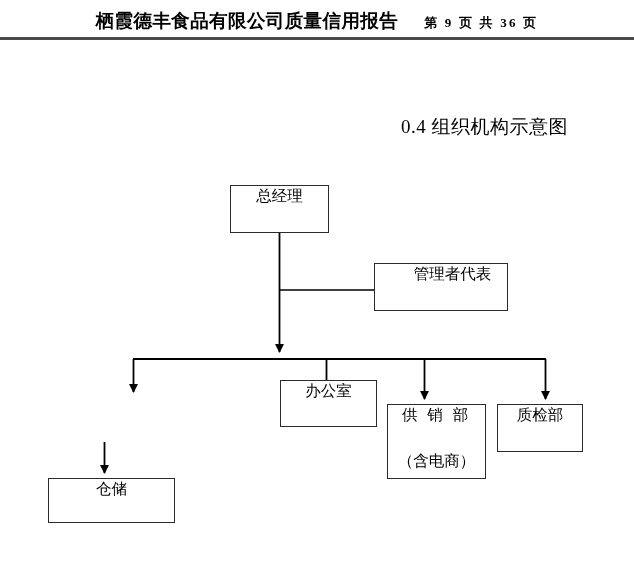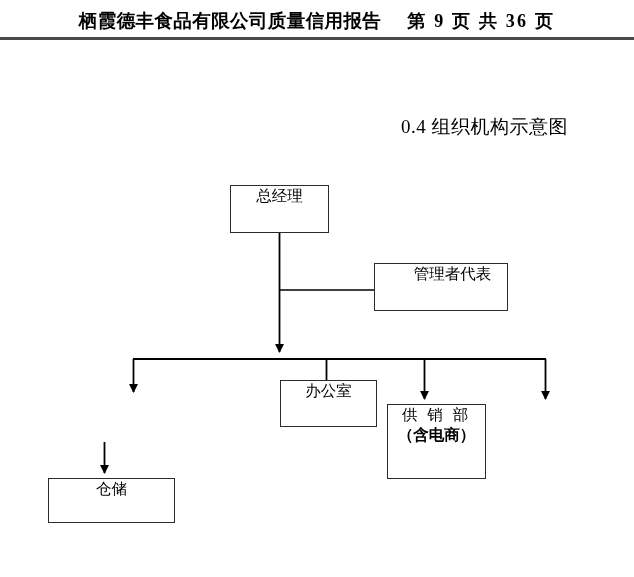--- a/index.html
+++ b/index.html
@@ -39,21 +39,21 @@
   }
   .header-title {
     font-family: "Liberation Serif", "DejaVu Serif", serif;
     font-weight: bold;
     font-size: 18.5px;
     letter-spacing: 0.4px;
   }
   .header-pageinfo {
     font-family: "Liberation Serif", "DejaVu Serif", serif;
     font-weight: bold;
-    font-size: 18px;
+    font-size: 13px;
     letter-spacing: 2.2px;
   }
   .header-rule {
     position: absolute;
     left: 0;
     top: 37px;
     width: 634px;
     height: 3px;
     background: #4a4a4a;
   }
@@ -95,35 +95,34 @@
     align-items: center;
     justify-content: flex-start;
     text-align: center;
     font-family: "Liberation Serif", "DejaVu Serif", serif;
     font-size: 15.5px;
     line-height: 1.32;
     color: #000000;
   }
   .node .line2 {
     display: block;
-    font-weight: bold;
   }
   .node.spaced {
     letter-spacing: 3px;
   }
   .node.spaced .line2 {
     letter-spacing: 0px;
   }
 
   #node-gm       { left: 230px; top: 185px;  width: 99px;  height: 48px; }
   #node-mgmt-rep { left: 374px; top: 263px;  width: 134px; height: 48px; padding-left: 23px; }
   #node-prod     { left: 48px;  top: 397px;  width: 113px; height: 45px; }
   #node-storage  { left: 48px;  top: 478px;  width: 127px; height: 45px; }
   #node-office   { left: 280px; top: 380px;  width: 97px;  height: 47px; }
-  #node-sales    { left: 387px; top: 404px;  width: 99px;  height: 75px; }
+  #node-sales    { left: 387px; top: 404px;  width: 99px;  height: 75px; gap: 26px; }
   #node-qc       { left: 497px; top: 404px;  width: 86px;  height: 48px; }
 
   .node-text { display: block; }
 </style>
 </head>
 <body>
 
 <div id="page">
 
   <div class="page-header">
@@ -173,19 +172,22 @@
 
     <div class="node" id="node-office">
       <span class="node-text">办公室</span>
     </div>
 
     <div class="node spaced" id="node-sales">
       <span class="node-text">供 销 部</span>
       <span class="line2">（含电商）</span>
     </div>
 
+    <div class="node" id="node-qc">
+      <span class="node-text">质检部</span>
+    </div>
 
     <div class="node" id="node-storage">
       <span class="node-text">仓储</span>
     </div>
 
   </div>
 </div>
 
 </body></html>

